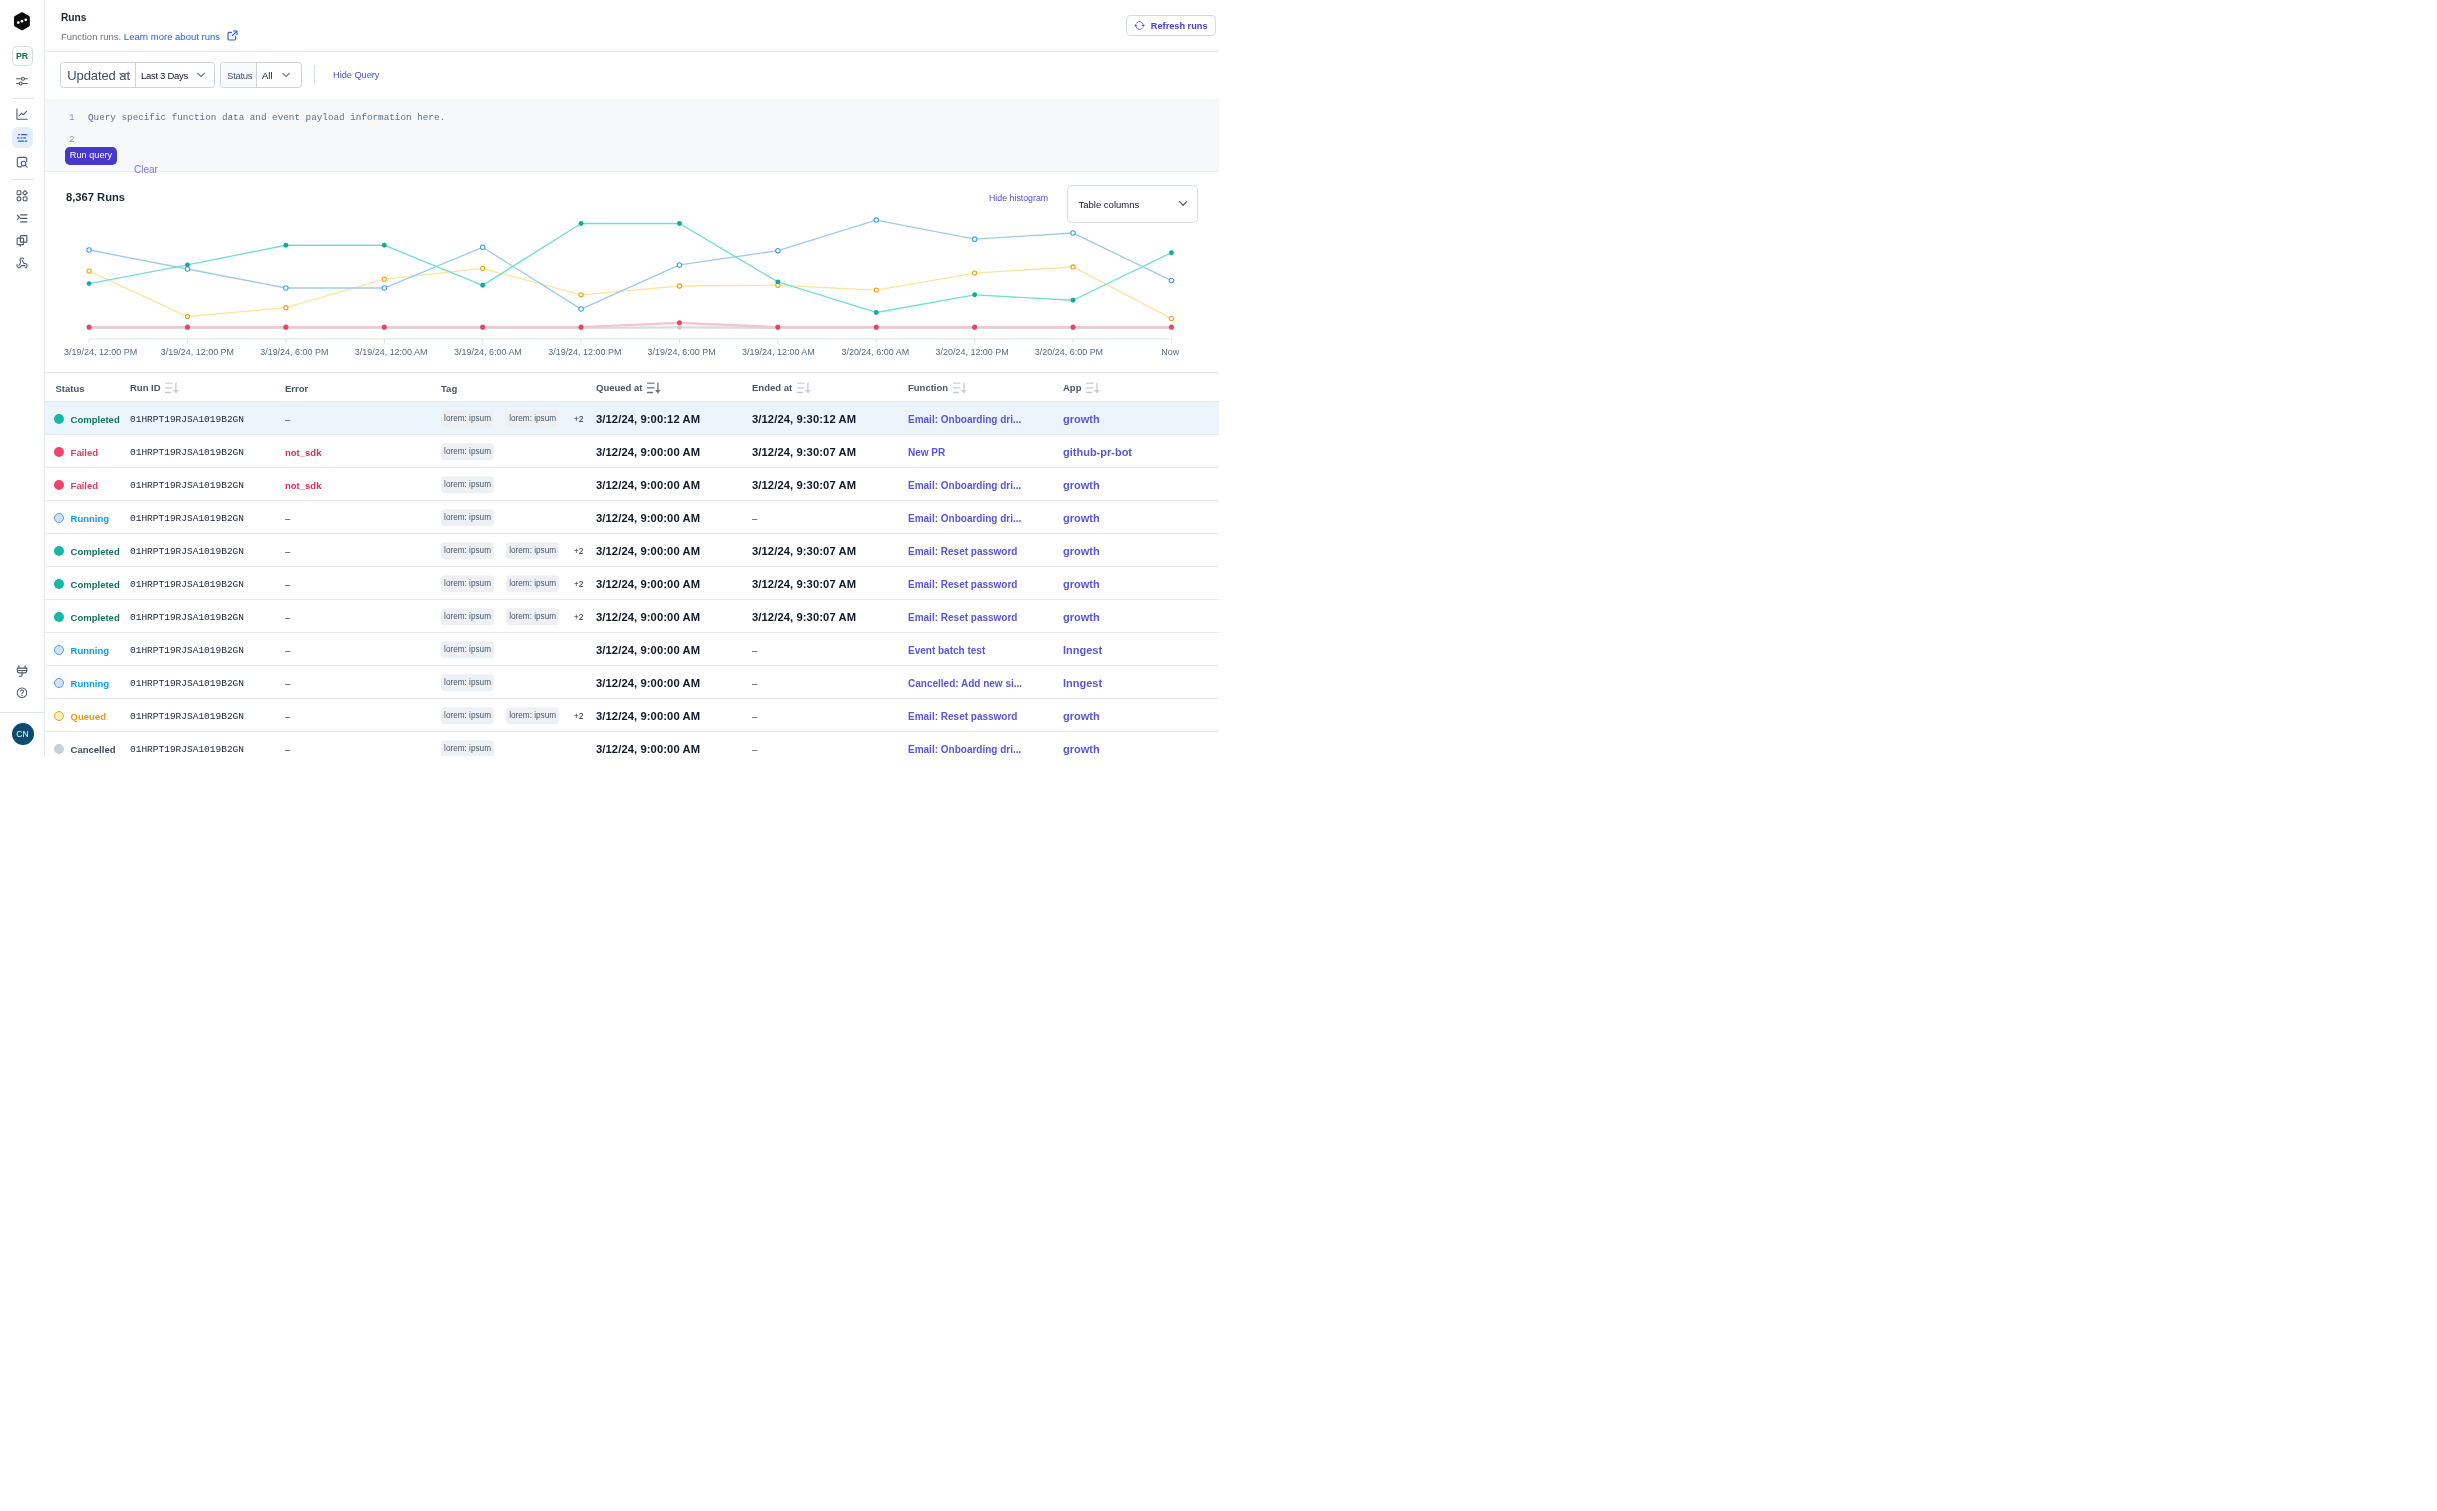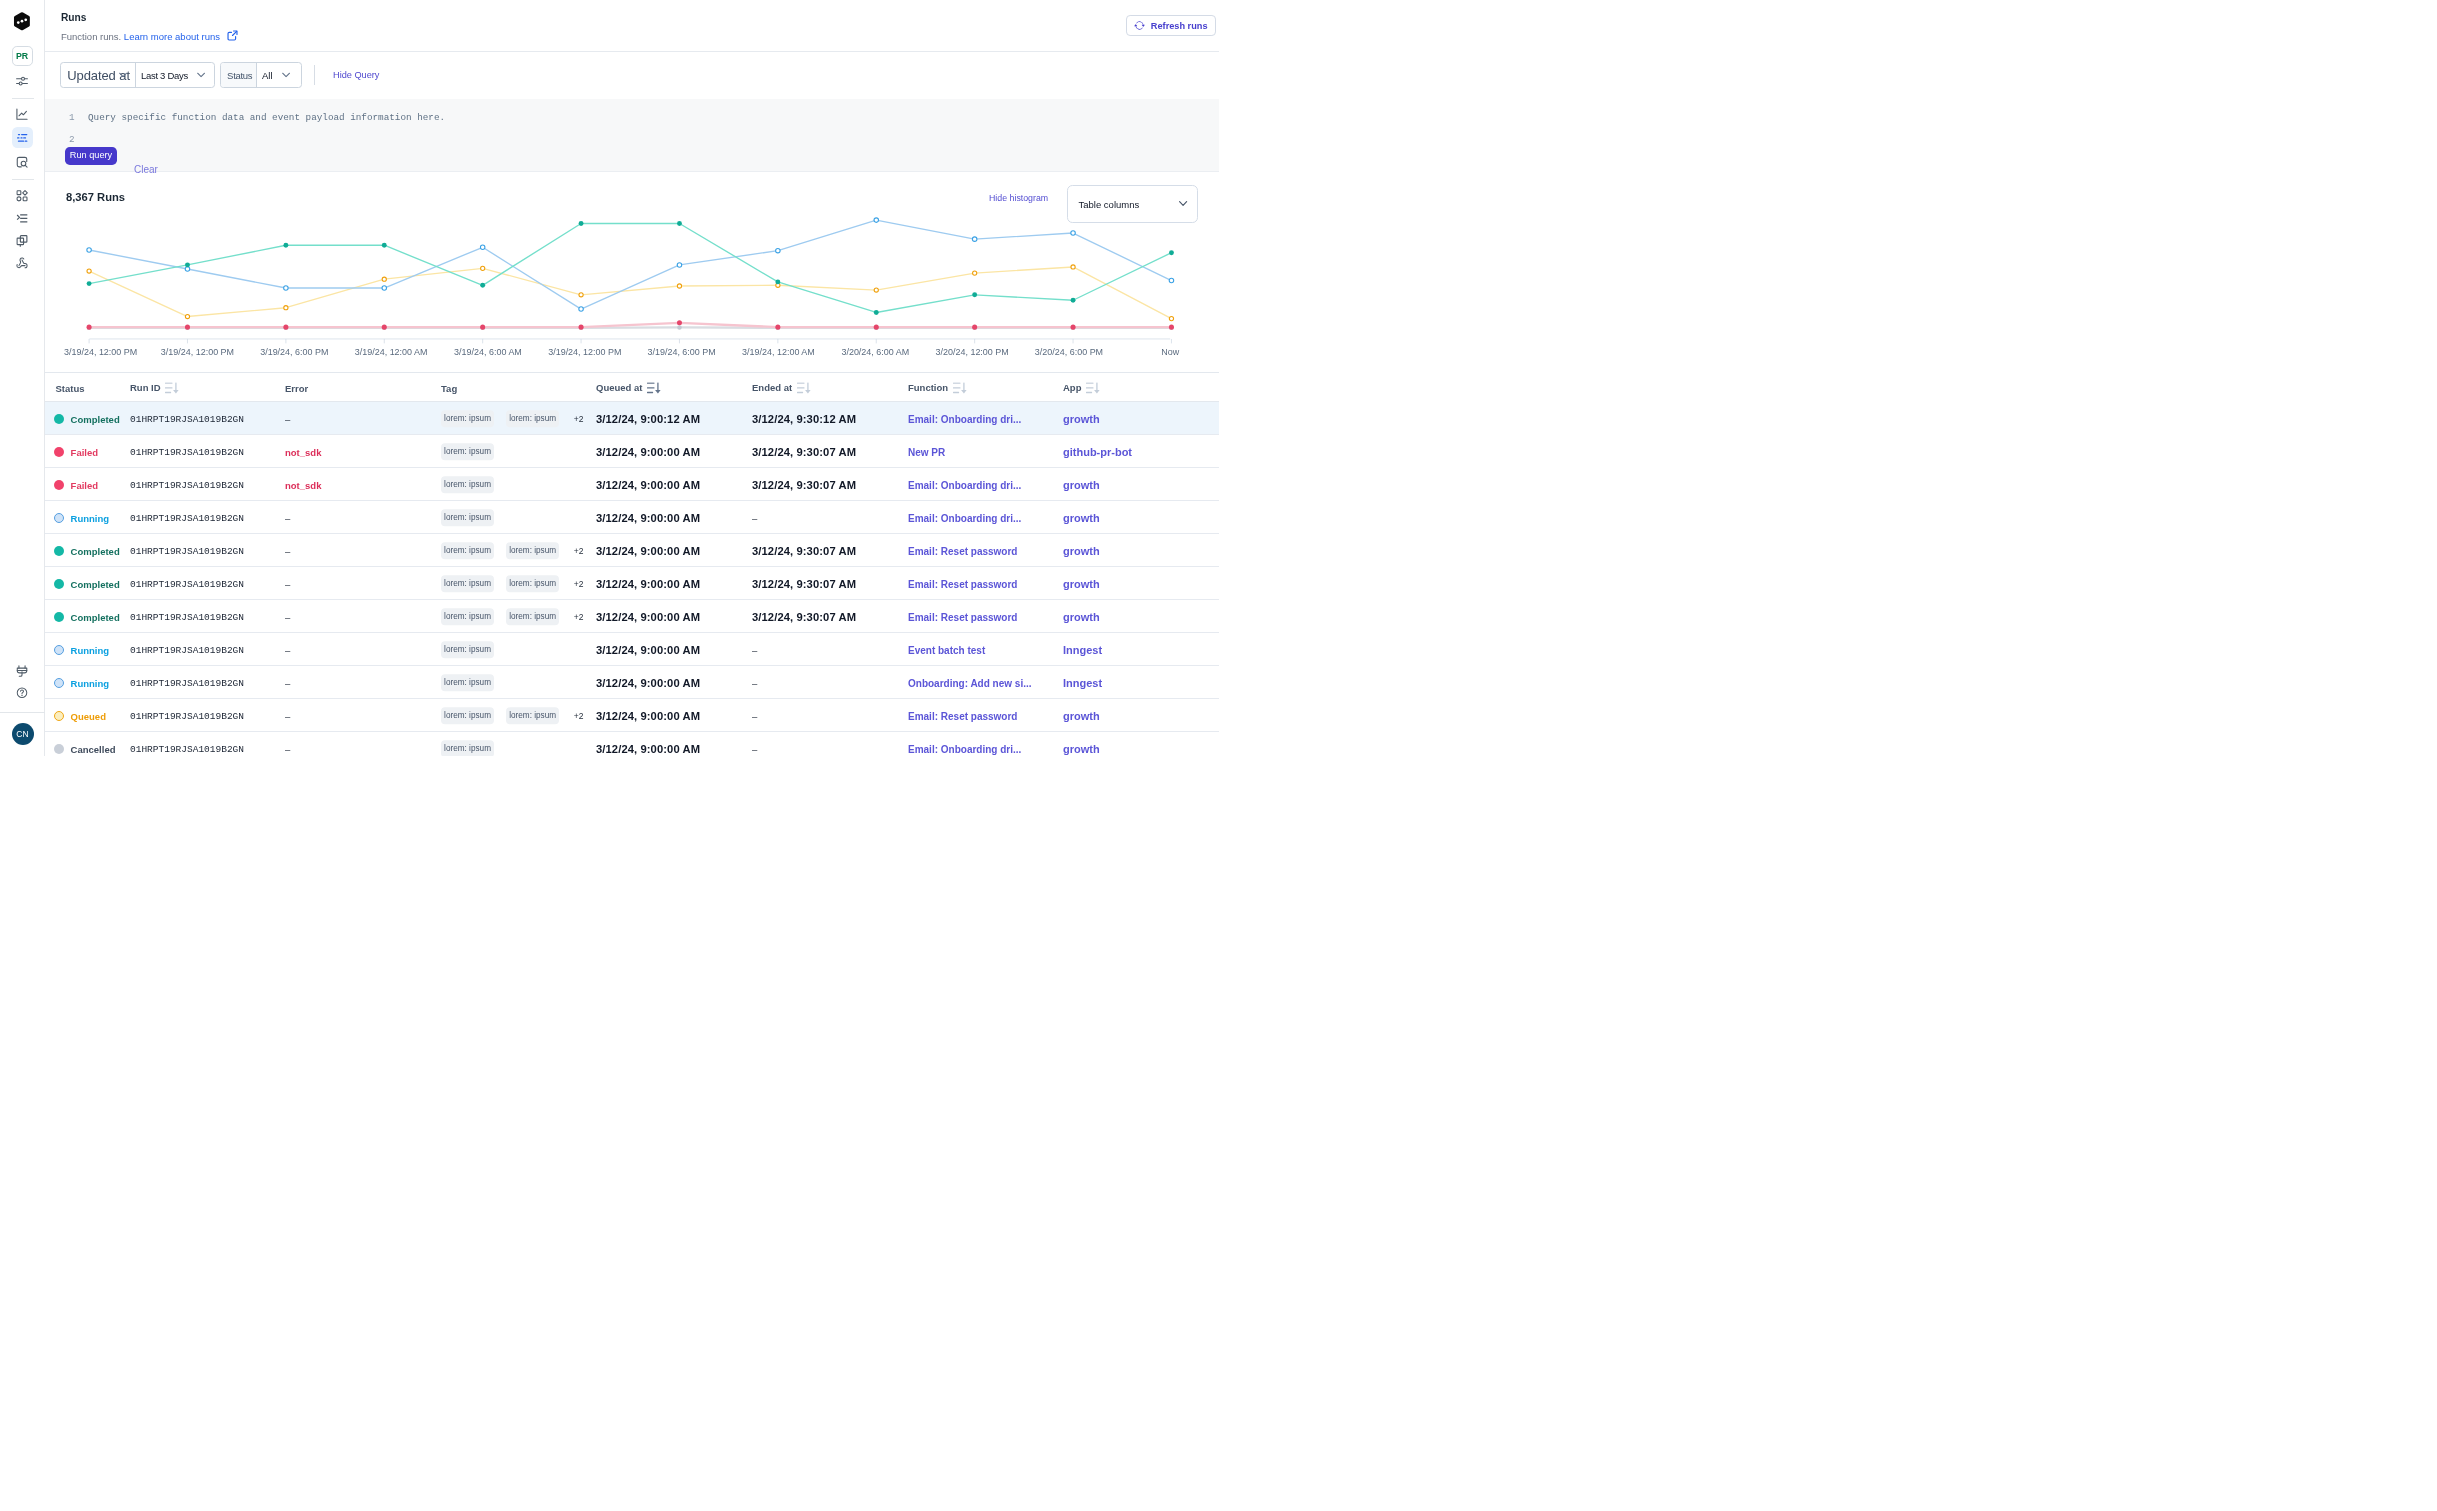--- a/index.html
+++ b/index.html
@@ -468,21 +468,21 @@
       <div class="row">
         <span class="dot running"></span>
         <span class="cell st running">Running</span>
         <span class="cell runid">01HRPT19RJSA1019B2GN</span>
         <span class="cell err">–</span>
         <span class="cell tags">
           <span class="chip">lorem: ipsum</span>
         </span>
         <span class="cell qd">3/12/24, 9:00:00 AM</span>
         <span class="cell ed dash">–</span>
-        <span class="cell fn">Onboarding: Add new si...</span>
+        <span class="cell fn">Cancelled: Add new si...</span>
         <span class="cell app">Inngest</span>
       </div>
       <div class="row">
         <span class="dot queued"></span>
         <span class="cell st queued">Queued</span>
         <span class="cell runid">01HRPT19RJSA1019B2GN</span>
         <span class="cell err">–</span>
         <span class="cell tags">
           <span class="chip">lorem: ipsum</span>
           <span class="chip">lorem: ipsum</span>

